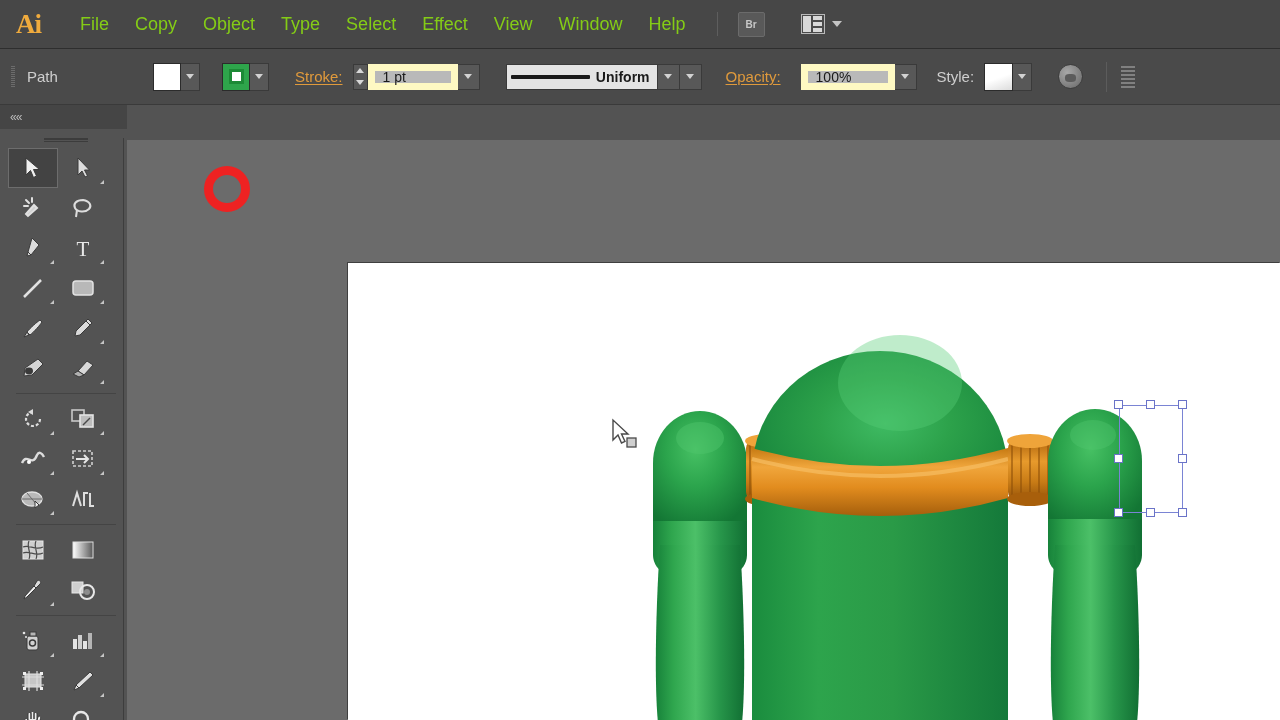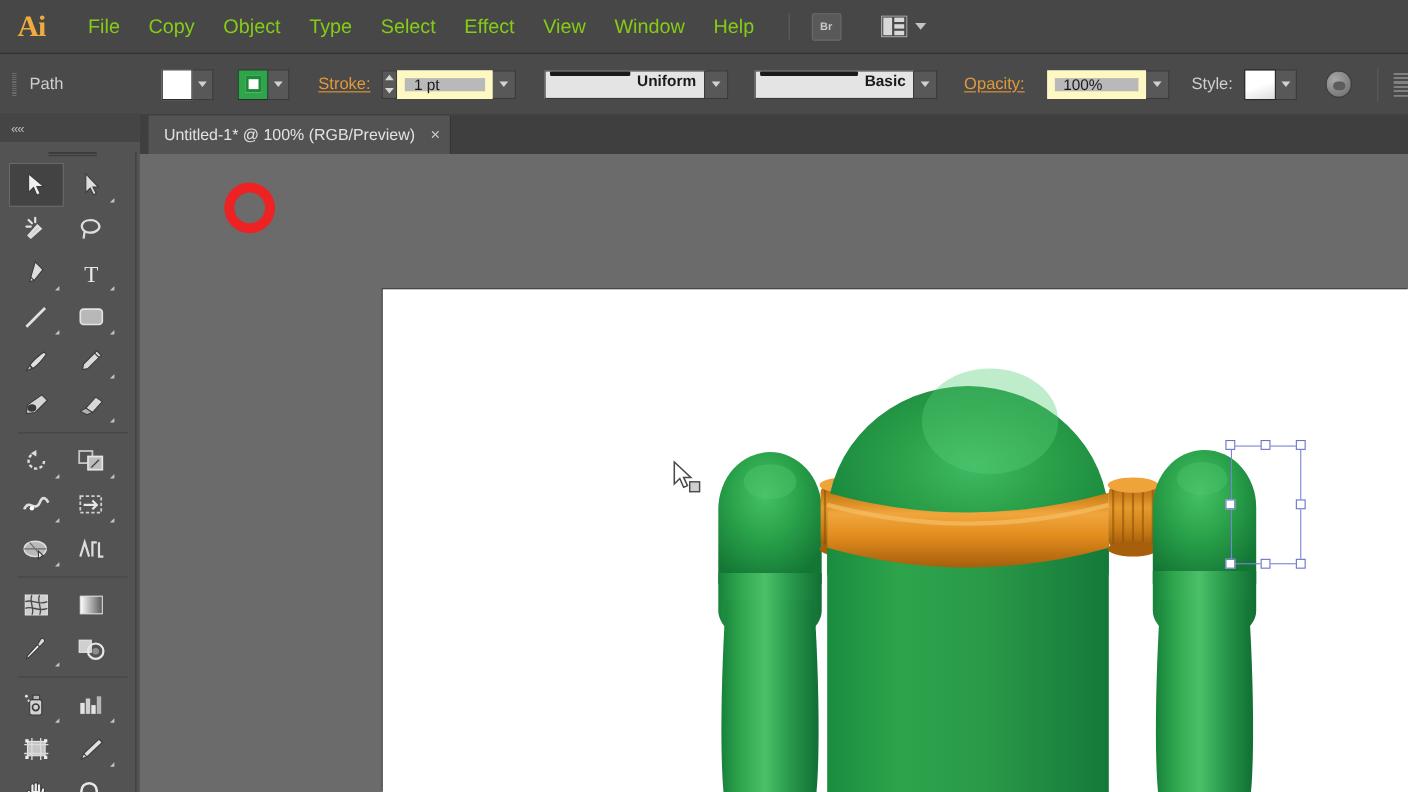--- a/index.html
+++ b/index.html
@@ -122,21 +122,21 @@
     display: flex; align-items: center; padding-left: 8px;
   }
   .field-dark-drop {
     width: 22px; height: 26px; background: #585858;
     border: 1px solid #3a3a3a; border-left: none;
     display: flex; align-items: center; justify-content: center;
   }
   .profile-field {
     height: 26px; background: #e4e4e4;
     border: 1px solid #3a3a3a;
-    display: flex; align-items: flex-start;
+    display: flex; align-items: center;
     justify-content: flex-end;
     padding: 0 7px 0 4px; gap: 6px;
     color: #1a1a1a; font-size: 14px; font-weight: bold;
   }
   .profile-line {
     flex: 1; height: 4px; background: #1a1a1a;
     border-radius: 1px;
   }
   .globe-icon {
     width: 25px; height: 25px; border-radius: 50%;
@@ -321,24 +321,20 @@
     </div>
 
     <div class="profile-field" style="width:152px;margin-left:26px">
       <div class="profile-line"></div>
       <span>Uniform</span>
     </div>
     <div class="field-dark-drop">
       <div class="caret-sm"></div>
     </div>
 
-    <div class="profile-field" style="width:152px;margin-left:24px">
-      <div class="profile-line"></div>
-      <span>Basic</span>
-    </div>
     <div class="field-dark-drop">
       <div class="caret-sm"></div>
     </div>
 
     <div class="ctl-label-orange" style="margin-left:24px">Opacity:</div>
     <div class="field" style="width:94px;margin-left:20px">100%</div>
     <div class="field-dark-drop">
       <div class="caret-sm"></div>
     </div>
 
@@ -348,26 +344,20 @@
       <div class="mini-drop">
         <div class="caret-sm"></div>
       </div>
     </div>
 
     <div class="globe-icon" style="margin-left:26px"></div>
     <div class="vsep" style="margin-left:23px"></div>
     <div class="edge-icon" style="margin-left:14px"></div>
   </div>
 
-  <div class="tabbar">
-    <div class="doc-tab">
-      <div class="title">Untitled-1* @ 100% (RGB/Preview)</div>
-      <div class="close">×</div>
-    </div>
-  </div>
 
   <div class="toolpanel">
     <div class="tp-header">««</div>
     <div class="tp-body">
       <div class="tp-grip"></div>
       <div class="tool-grid">
 
         <div class="tool active">
           <svg width="22" height="24" viewBox="0 0 22 24">
               <path d="M4 2 L4 19 L8.5 14.5 L11.5 21.5 L14.5 20 L11.5 13.5 L17.5 13.5 Z" fill="#f0f0f0" stroke="#3a3a3a" stroke-width="1"></path>

